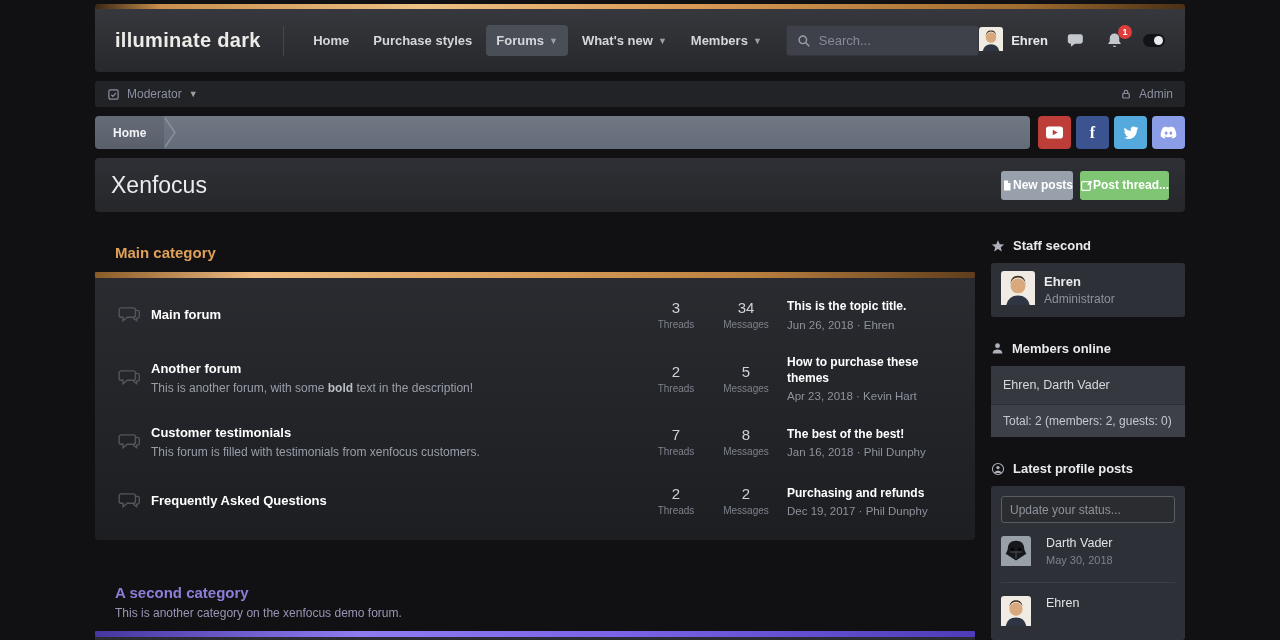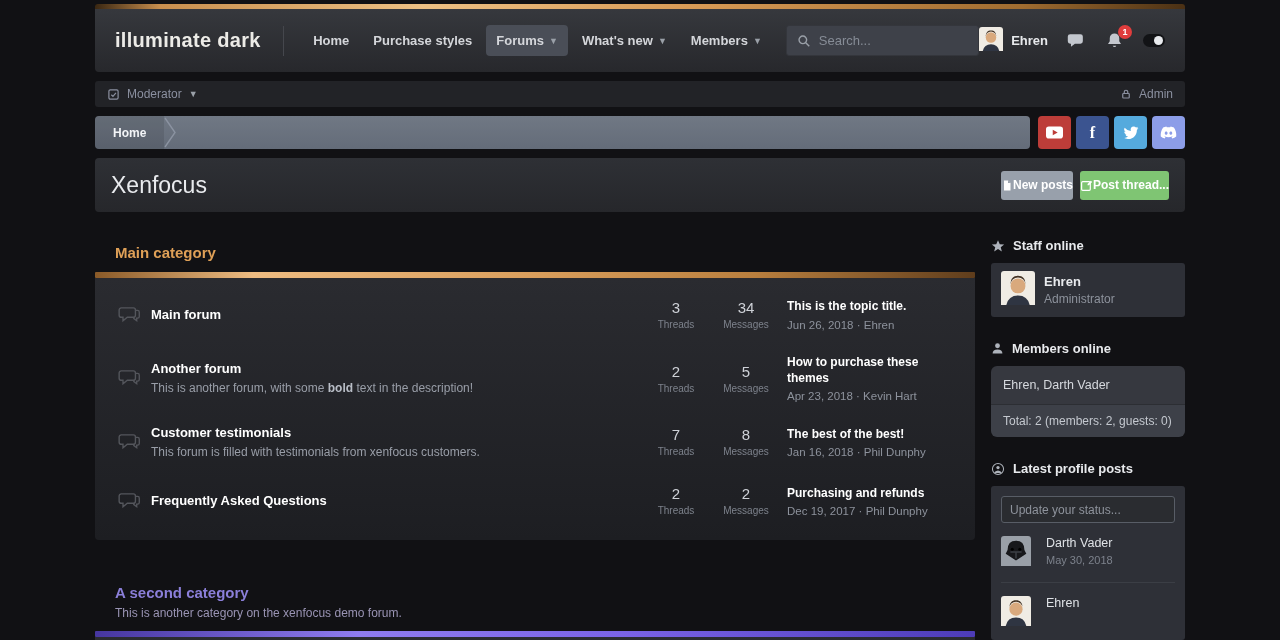--- a/index.html
+++ b/index.html
@@ -146,21 +146,21 @@
 
   
   .side-head { display:flex; align-items:center; gap:8px; margin-bottom:10px; }
   .side-head .ic { color:#aeb3bb; display:flex; }
   .side-title { font-size:13px; font-weight:bold; color:#e8eaed; }
   .side-section { margin-bottom:24px; }
   .side-card { background:#2e3037; border-radius:3px; }
   .staff-card { display:flex; align-items:center; gap:9px; padding:8px 10px; }
   .staff-name { font-size:13px; font-weight:bold; color:#e8eaed; }
   .staff-role { font-size:12px; color:#8d929c; margin-top:3px; }
-  .members-card { border-radius:6px; overflow:hidden; }
+  .members-card { border-radius:0; overflow:hidden; }
   .members-names { background:#36383f; padding:12px; font-size:12.5px; color:#d6d9de; }
   .members-total { background:#3d4048; padding:9px 12px; font-size:12px; color:#c4c8cf; border-top:1px solid #2c2e33; }
   .posts-card { padding:10px; }
   .status-input {
     width:100%; height:27px; background:#2a2c30; border:1px solid #585d66; border-radius:3px;
     color:#c6cad1; font-size:12px; padding:0 8px; outline:none;
     font-family:"Liberation Sans","DejaVu Sans",sans-serif;
   }
   .status-input::placeholder { color:#8e939c; }
   .profile-post { display:flex; gap:15px; margin-top:13px; }
@@ -439,21 +439,21 @@
 
     <div class="col-side">
 
       <div class="side-section">
         <div class="side-head">
           <span class="ic">
             <svg width="14" height="14" viewBox="0 0 24 24" fill="currentColor">
                 <polygon points="12,2 15,9 22.5,9.3 16.7,14 18.6,21.5 12,17.3 5.4,21.5 7.3,14 1.5,9.3 9,9"></polygon>
               </svg>
           </span>
-          <span class="side-title">Staff online</span>
+          <span class="side-title">Staff second</span>
         </div>
         <div class="side-card staff-card">
           <span class="avatar">
             <svg width="34" height="34" viewBox="0 0 32 32">
                 <rect width="32" height="32" fill="#f0ece4"></rect>
                 <circle cx="16" cy="14" r="7" fill="#d9a97d"></circle>
                 <path d="M9 13a7 7 0 0 1 14 0c0-6-2.5-8.5-7-8.5S9 7 9 13z" fill="#453425"></path>
                 <path d="M5 32q2-9 11-9t11 9z" fill="#2f3542"></path>
               </svg>
           </span>

